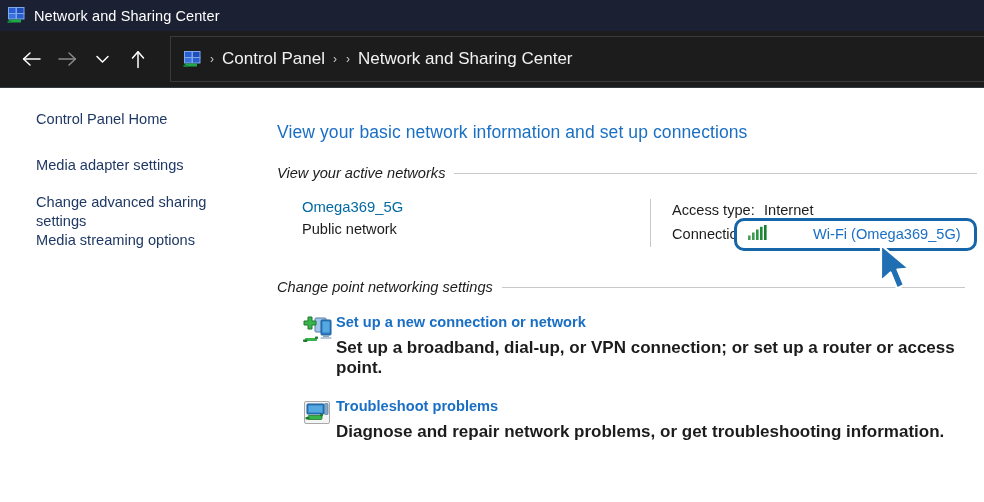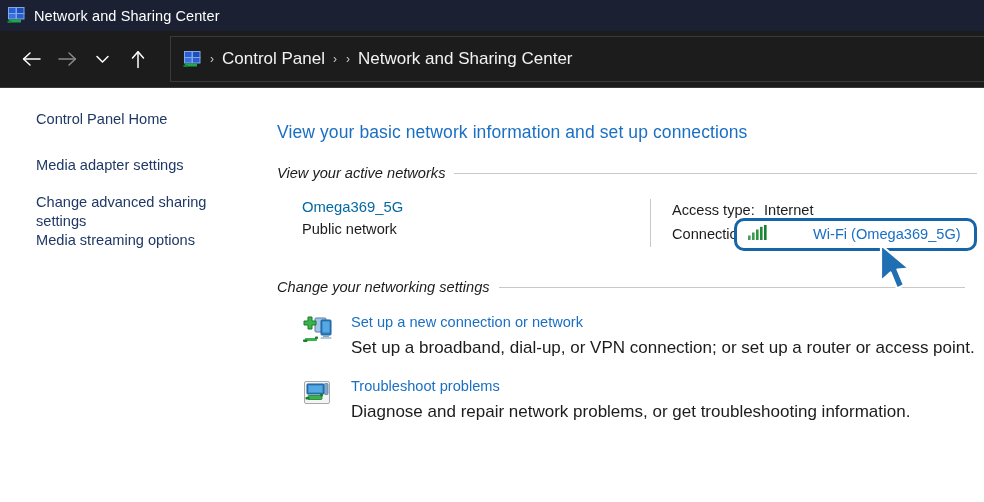--- a/index.html
+++ b/index.html
@@ -210,22 +210,22 @@
     position: absolute;
     pointer-events: none;
     z-index: 5;
   }
 
   
   .settings-block { padding-right: 12px; }
 
   .opt-item {
     display: flex;
-    gap: 15px;
     padding-left: 25px;
+    font-weight: bold;
   }
   .opt-icon {
     flex: 0 0 34px;
     width: 34px;
     padding-top: 2px;
   }
   .opt-icon svg { display: block; }
   .opt-text { padding-top: 1px; }
   .opt-link {
     display: block;
@@ -355,21 +355,21 @@
           <svg width="40" height="50" viewBox="0 0 40 50">
             <path d="M4 2 L4 38 L13.5 29.5 L20 45.5 L27 42 L20.5 26.5 L32 25.5 Z" fill="#1f6fb2" stroke="#ffffff" stroke-width="2.2" stroke-linejoin="round"></path>
           </svg>
         </span>
       </div>
     </div>
 
     <div class="settings-block">
 
       <div class="sec-head" style="margin-top:32px;">
-        <span class="sec-head-text">Change your networking settings</span>
+        <span class="sec-head-text">Change point networking settings</span>
         <span class="sec-rule"></span>
       </div>
 
       <div class="opt-item" style="margin-bottom:19px;">
         <span class="opt-icon">
           <svg width="34" height="31" viewBox="0 0 34 31">
             <rect x="13" y="3" width="11" height="14" rx="1" fill="#9fc6e8" stroke="#5a7fa8" stroke-width="1"></rect>
             <rect x="19" y="5" width="10" height="15" rx="1" fill="#2a7cc4" stroke="#1b5c96" stroke-width="1"></rect>
             <rect x="20.5" y="6.5" width="7" height="11" fill="#56a8e0"></rect>
             <rect x="21" y="20" width="6" height="2.5" fill="#8aa8c0"></rect>

